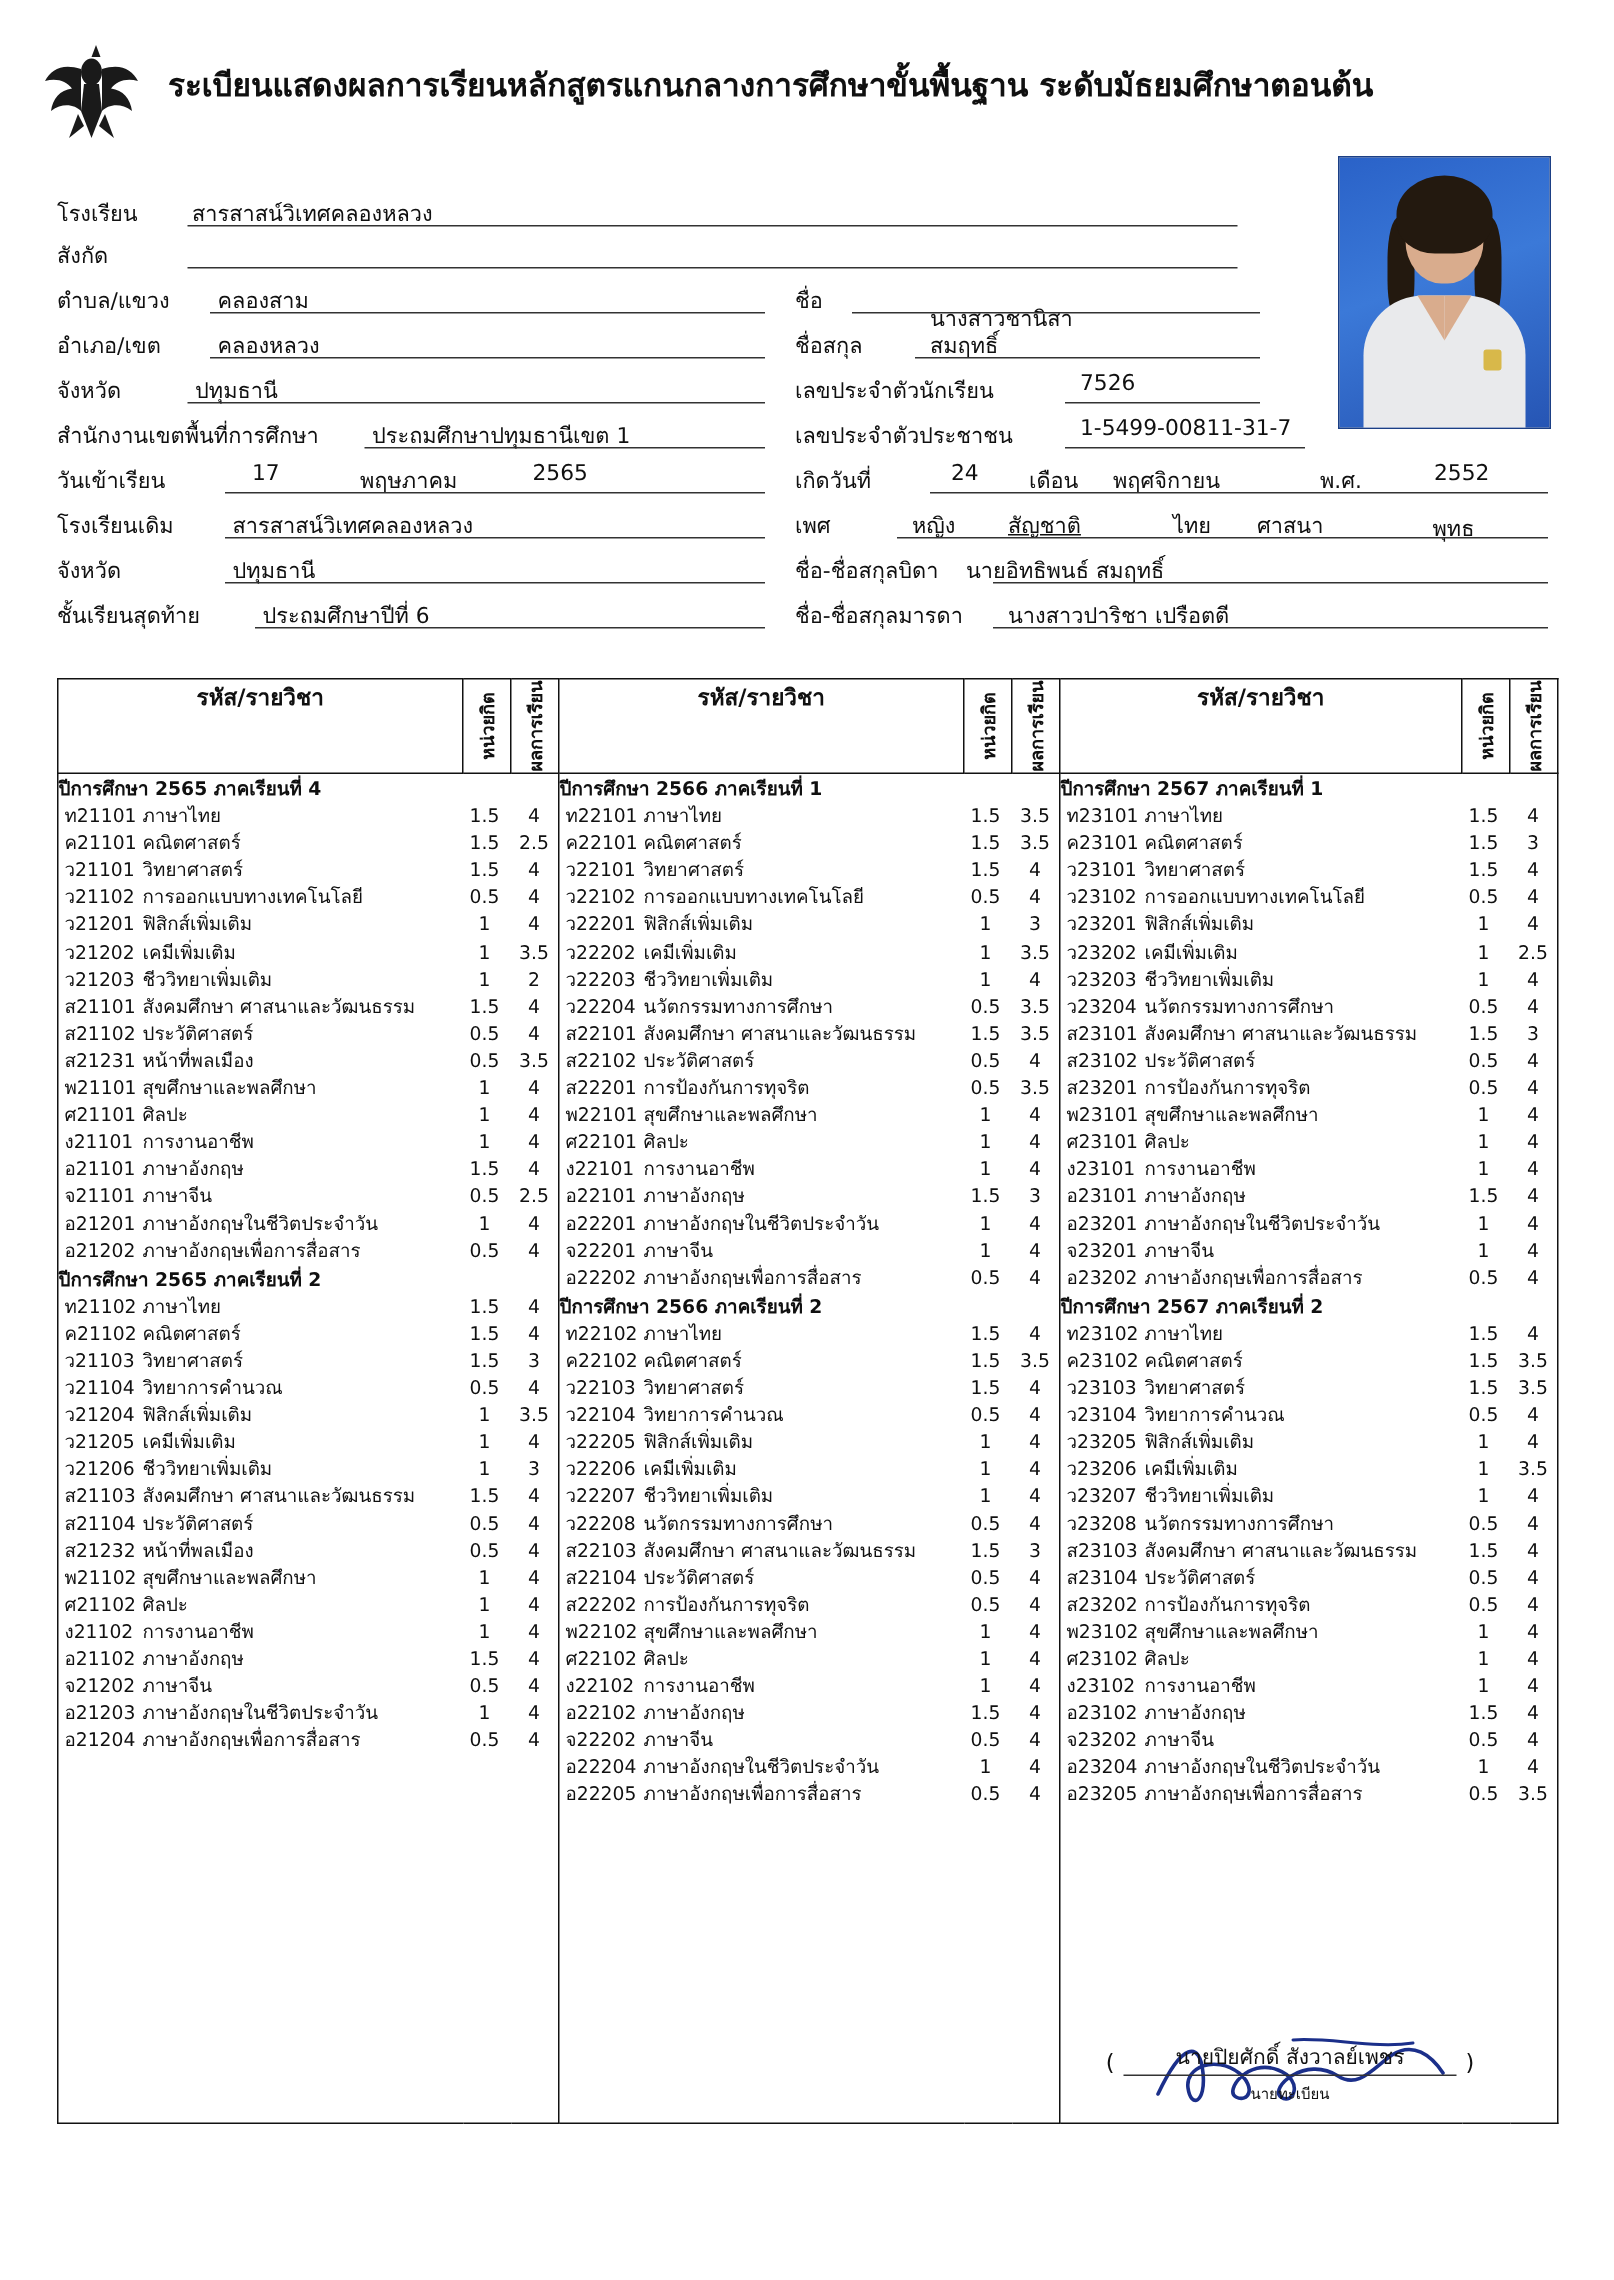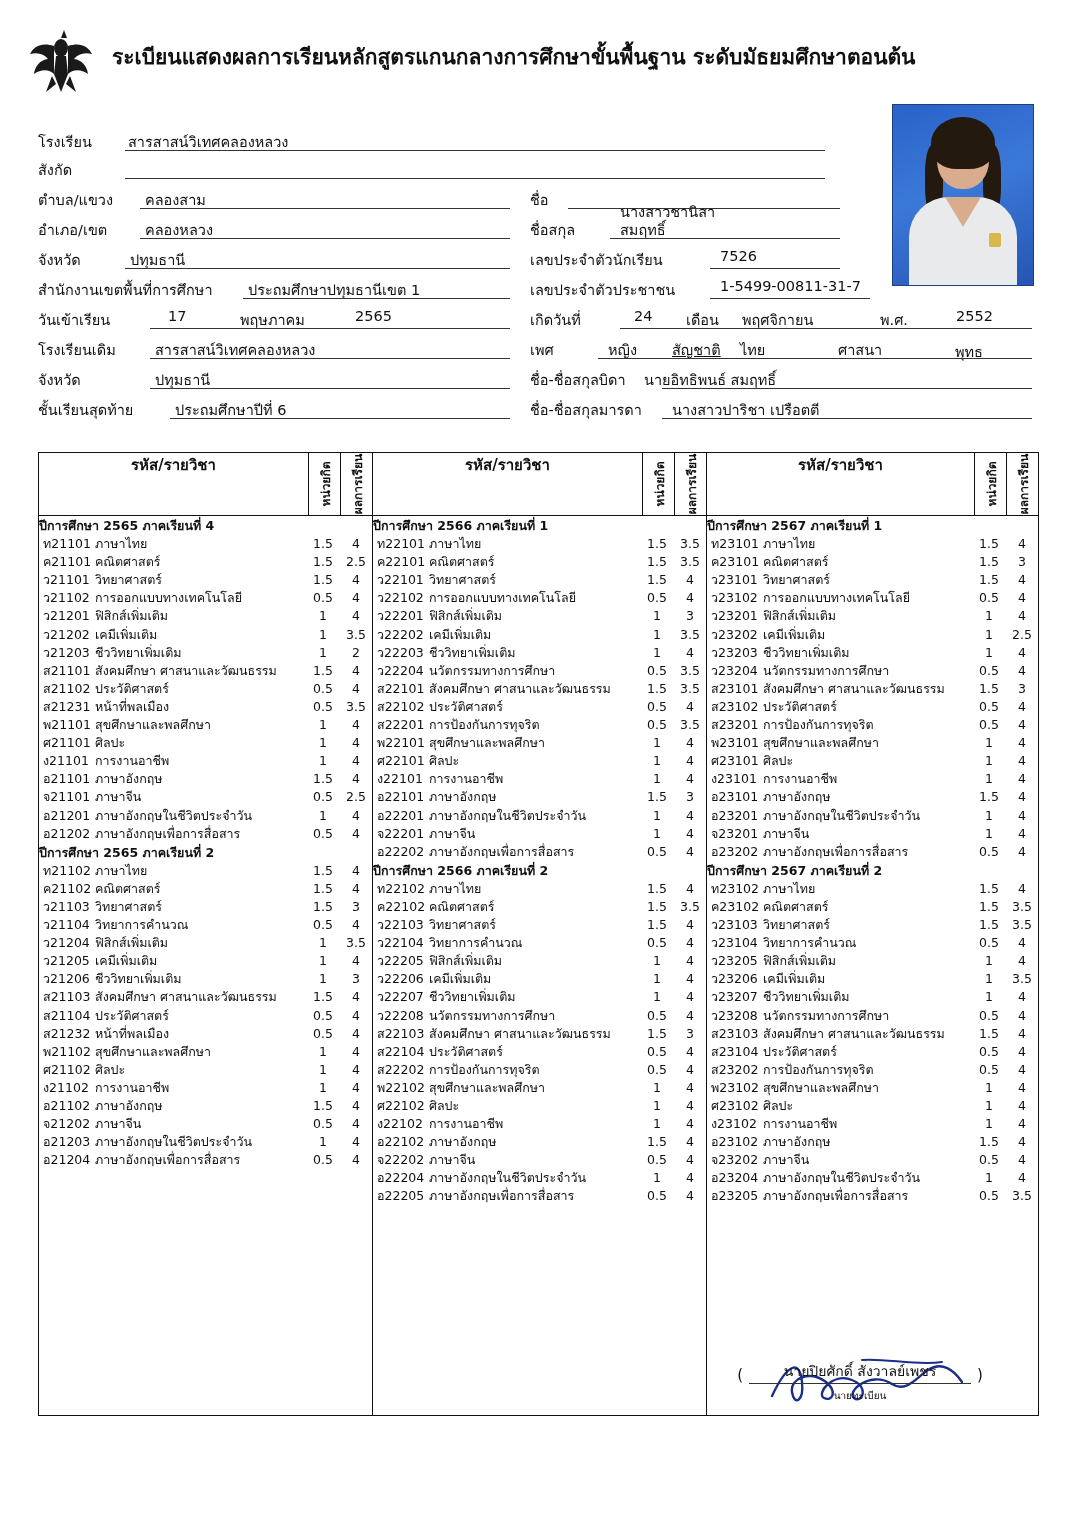--- a/index.html
+++ b/index.html
@@ -371,21 +371,21 @@
   <div class="field" style="left:634px; top:308px;">24</div>
   <div class="flabel" style="left:686px; top:308px;">เดือน</div>
   <div class="field" style="left:742px; top:308px;">พฤศจิกายน</div>
   <div class="flabel" style="left:880px; top:308px;">พ.ศ.</div>
   <div class="field" style="left:956px; top:308px;">2552</div>
   <div class="uline" style="left:620px; top:328px; width:412px;"></div>
 
   <div class="flabel" style="left:530px; top:338px;">เพศ</div>
   <div class="field" style="left:608px; top:338px;">หญิง</div>
   <div class="flabel" style="left:672px; top:338px;text-decoration:underline;">สัญชาติ</div>
-  <div class="field" style="left:740px; top:338px;font-family:Liberation Serif, serif;">ไทย</div>
+  <div class="field" style="left:782px; top:338px;font-family:Liberation Serif, serif;">ไทย</div>
   <div class="flabel" style="left:838px; top:338px;">ศาสนา</div>
   <div class="field" style="left:955px; top:340px;">พุทธ</div>
   <div class="uline" style="left:598px; top:358px; width:434px;"></div>
 
   <div class="flabel" style="left:530px; top:368px;">ชื่อ-ชื่อสกุลบิดา</div>
   <div class="field" style="left:644px; top:368px;">นายอิทธิพนธ์ สมฤทธิ์</div>
   <div class="uline" style="left:662px; top:388px; width:370px;"></div>
 
   <div class="flabel" style="left:530px; top:398px;">ชื่อ-ชื่อสกุลมารดา</div>
   <div class="field" style="left:672px; top:398px;">นางสาวปาริชา เปรือตตี</div>

